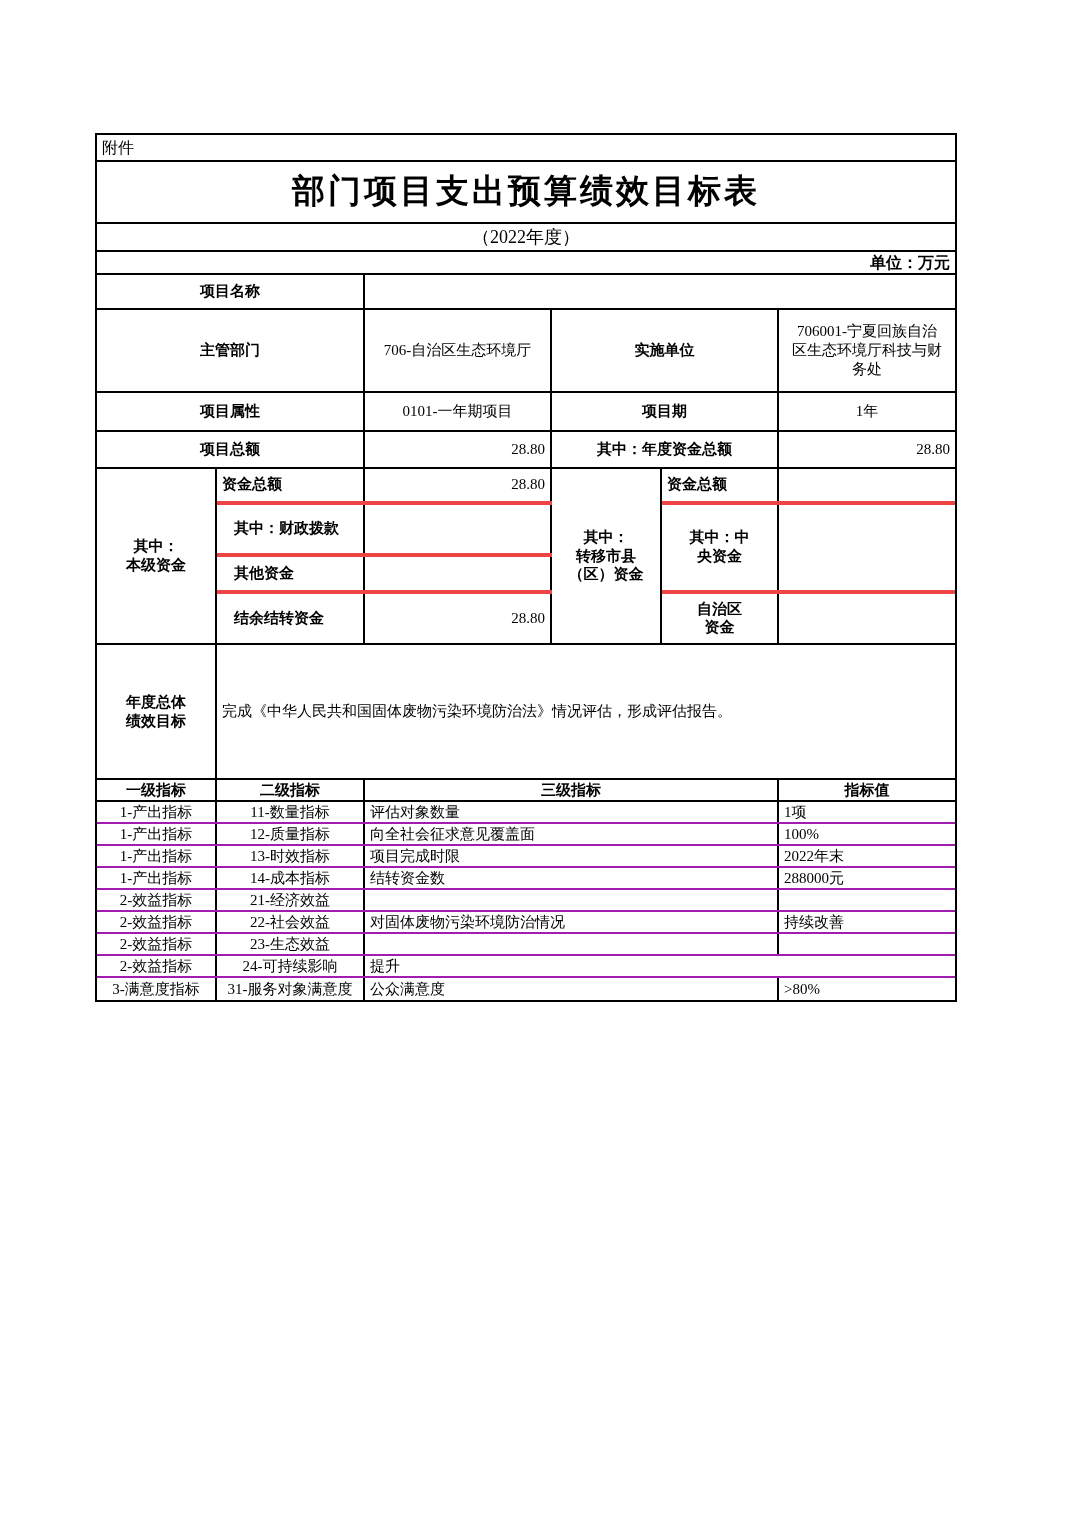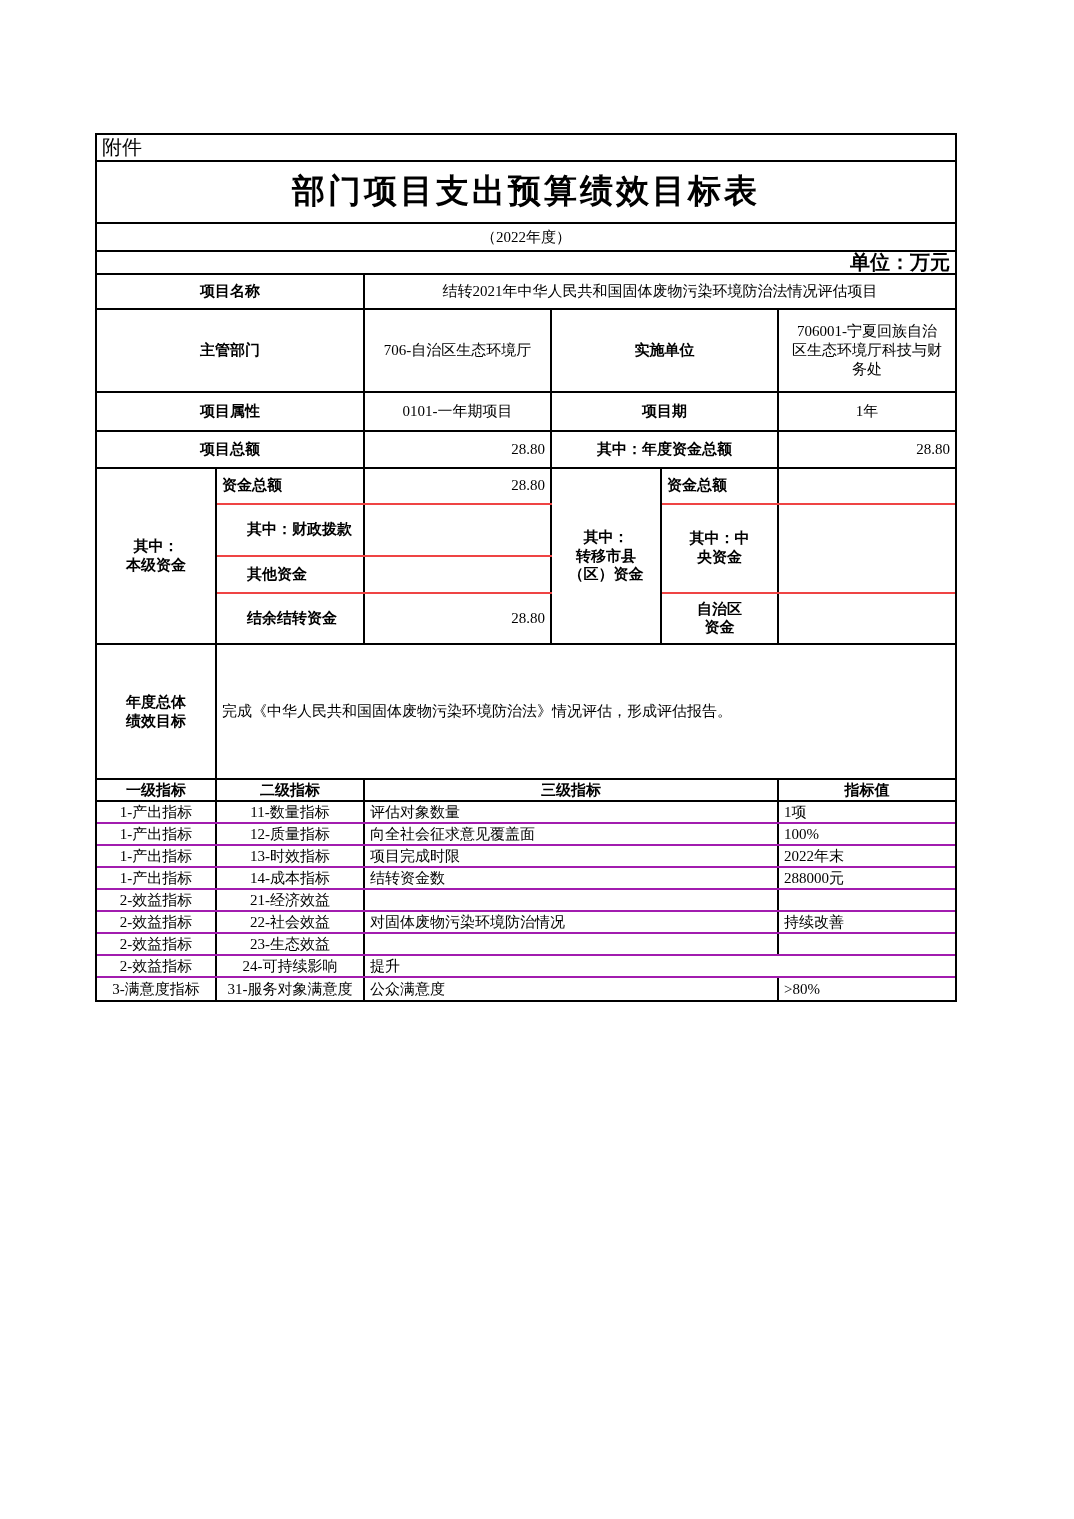--- a/index.html
+++ b/index.html
@@ -23,21 +23,21 @@
     border-right:2px solid #000;
     display:flex; align-items:center;
     padding:0 5px;
     font-size:15px; line-height:1.25;
     overflow:hidden;
   }
   .cell.end { border-right:none; }
   .b { font-weight:bold; }
   .c { justify-content:center; text-align:center; }
   .r { justify-content:flex-end; text-align:right;padding-left:24px; }
-  .ind { padding-left:30px; }
+  .ind { padding-left:17px; }
   .pre { white-space:pre-line; }
 
   
   .h27{height:27px} .h62{height:62px} .h28{height:28px} .h23{height:23px}
   .h35{height:35px} .h83{height:83px} .h39{height:39px} .h37{height:37px}
   .h176{height:176px} .h135{height:135px} .h22{height:22px}
 
   
   .wA{width:120px; flex:0 0 120px}
   .wB{width:148px; flex:0 0 148px}
@@ -46,26 +46,26 @@
   .wD{width:110px; flex:0 0 110px}
   .wE{width:117px; flex:0 0 117px}
   .wF{width:176px; flex:0 0 176px}
   .wDE{width:227px; flex:0 0 227px}
   .wCDE{width:414px; flex:0 0 414px}
   .wFull{width:858px; flex:0 0 858px}
   .wName{width:590px; flex:0 0 590px}
   .wGoal{width:738px; flex:0 0 738px}
 
   .title-cell { font-size:33px; font-weight:bold; letter-spacing:3px; }
-  .subtitle-cell { font-size:15px; }
-  .small { font-size:20px;border-radius:9px; }
+  .subtitle-cell { font-size:18px; }
+  .small { font-size:16px;border-radius:9px; }
 
   
   .subcol { display:flex; flex-direction:column; flex:0 0 auto; }
-  .subrow { display:flex; border-bottom:2px solid #ef4444; align-items:stretch; }
+  .subrow { display:flex; border-bottom:4px solid #ef4444; align-items:stretch; }
   .subrow.last { border-bottom:none; }
   .fh36{height:36px} .fh53{height:53px} .fh37{height:37px} .fh50{height:50px} .fh90{height:90px}
 
   .impl-unit-text { max-width:152px; margin:0 auto; text-align:center; }
 
   
   .ind-row { display:flex; border-bottom:2px solid #a21caf; }
   .ind-row:last-child { border-bottom:none; }
 </style>
 </head>
@@ -85,21 +85,20 @@
     <div class="row h28">
       <div class="cell end c subtitle-cell wFull">（2022年度）</div>
     </div>
 
     <div class="row h23">
       <div class="cell end r b small wFull">单位：万元</div>
     </div>
 
     <div class="row h35">
       <div class="cell c b wAB">项目名称</div>
-      <div class="cell end c wName">结转2021年中华人民共和国固体废物污染环境防治法情况评估项目</div>
     </div>
 
     <div class="row h83">
       <div class="cell c b wAB">主管部门</div>
       <div class="cell c wC">706-自治区生态环境厅</div>
       <div class="cell c b wDE">实施单位</div>
       <div class="cell end c wF">
           <span class="impl-unit-text">706001-宁夏回族自治区生态环境厅科技与财务处</span>
         </div>
     </div>

